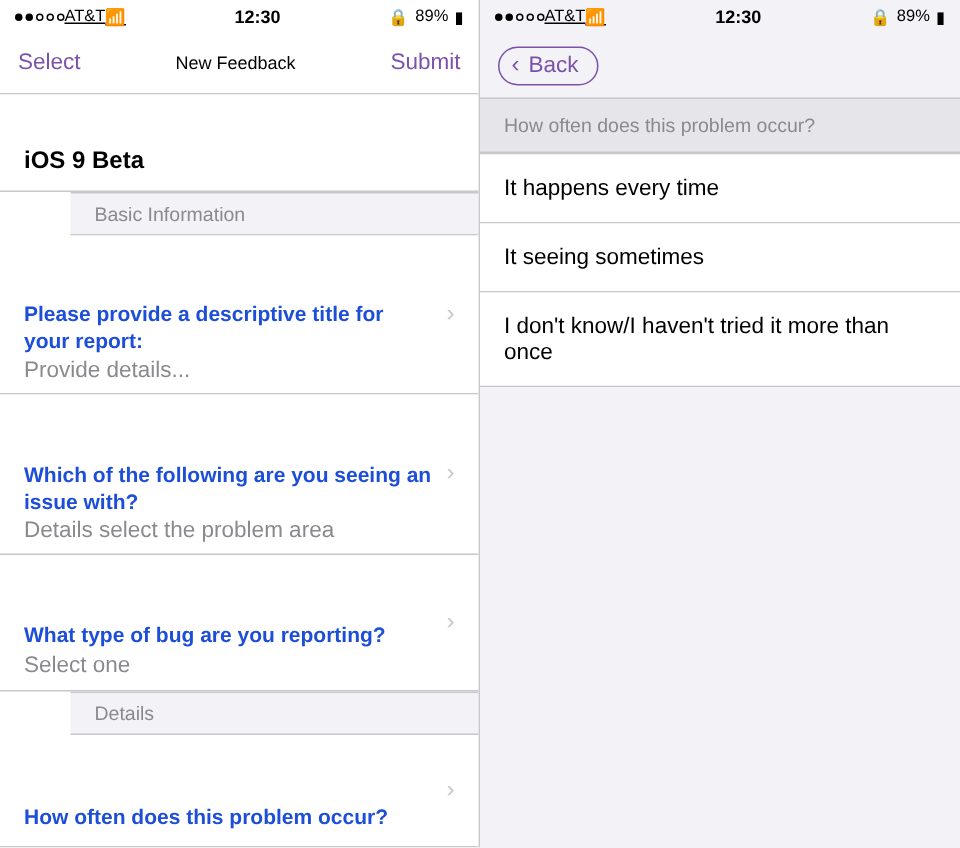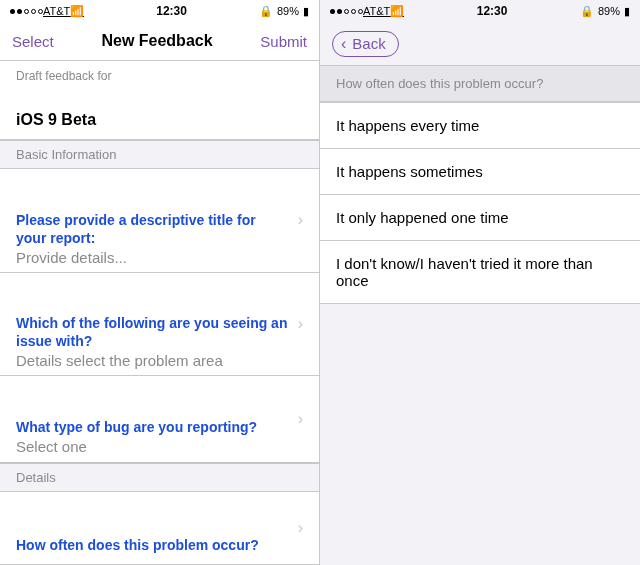--- a/index.html
+++ b/index.html
@@ -50,22 +50,22 @@
 
     .nav-button {
       color: #7b52ab;
       font-size: 15px;
       background: none;
       border: none;
       cursor: pointer;
     }
 
     .nav-title {
-      font-size: 16px;
-      font-weight: 700;
+      font-size: 12px;
+      font-weight: 400;
       color: #000;
     }
 
     .draft-info {
       padding: 8px 16px 10px;
       background: #fff;
       border-bottom: 1px solid #c8c7cc;
     }
 
     .draft-info-sub {
@@ -80,20 +80,21 @@
       margin-top: 28px;
     }
 
     .section-header {
       background: #f2f2f7;
       padding: 6px 16px;
       font-size: 13px;
       color: #8a8a8e;
       border-bottom: 1px solid #c8c7cc;
       border-top: 1px solid #c8c7cc;
+      margin-left: 47px;
     }
 
     .form-row {
       background: #fff;
       padding: 12px 16px;
       border-bottom: 1px solid #c8c7cc;
       display: flex;
       align-items: center;
       justify-content: space-between;
       min-height: 60px;
@@ -234,21 +235,20 @@
     </div>
   </div>
 
   <div class="nav-bar">
     <button class="nav-button">Select</button>
     <span class="nav-title">New Feedback</span>
     <button class="nav-button">Submit</button>
   </div>
 
   <div class="draft-info">
-    <div class="draft-info-sub">Draft feedback for</div>
     <div class="draft-info-title">iOS 9 Beta</div>
   </div>
 
   <div class="section-header">Basic Information</div>
 
   <div class="form-row">
     <div class="form-row-content">
       <div class="form-row-label">Please provide a descriptive title for your report:</div>
       <div class="form-row-placeholder">Provide details...</div>
     </div>
@@ -311,23 +311,20 @@
     </button>
   </div>
 
   <div class="question-header">How often does this problem occur?</div>
 
   <div class="options-container">
     <div class="option-row">
       <span>It happens every time</span>
     </div>
     <div class="option-row">
-      <span>It happens sometimes</span>
-    </div>
-    <div class="option-row">
-      <span>It only happened one time</span>
+      <span>It seeing sometimes</span>
     </div>
     <div class="option-row">
       <span>I don't know/I haven't tried it more than once</span>
     </div>
   </div>
 
 </div>
 
 </body></html>

